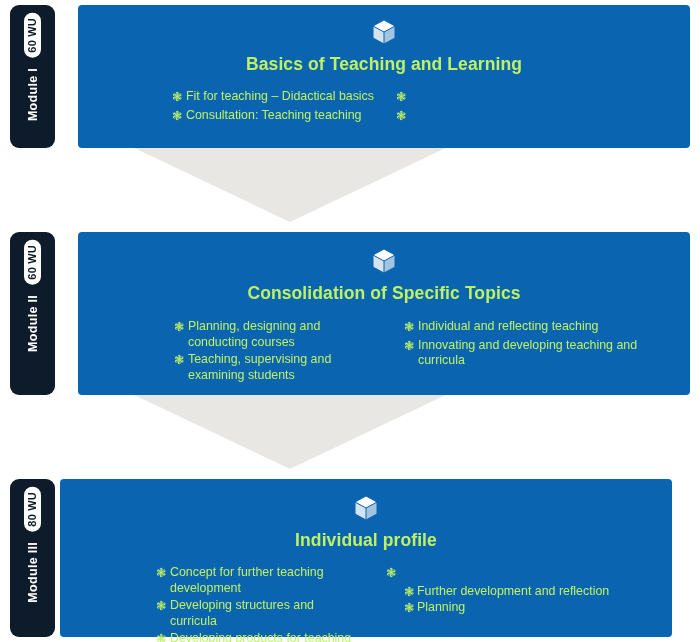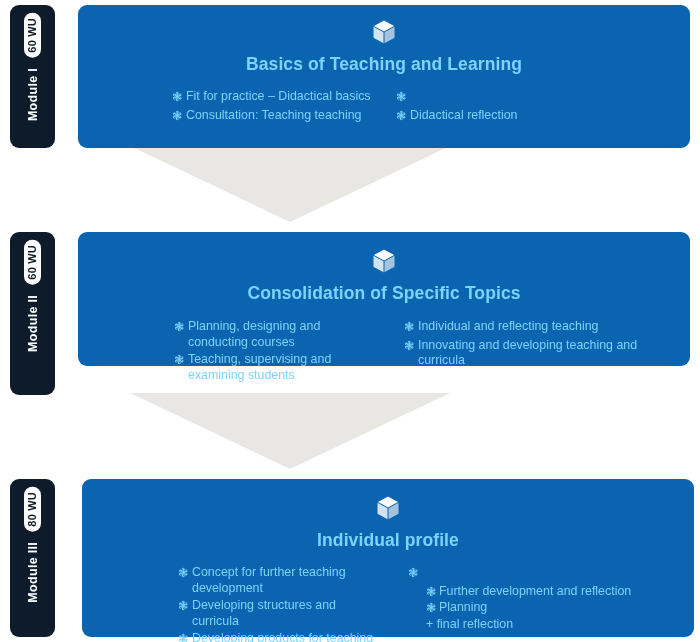--- a/index.html
+++ b/index.html
@@ -57,22 +57,22 @@
     font-weight: bold;
     letter-spacing: .3px;
     margin-top: 10px;
     text-align: center;
   }
 
   
   .panel {
     position: absolute;
     background: #0b64b0;
-    border-radius: 9px;
-    color: #7dd3fc;
+    border-radius: 4px;
+    color: #bef264;
   }
   .panel-title {
     text-align: center;
     font-size: 17.5px;
     font-weight: bold;
     letter-spacing: .1px;
   }
   .cube-icon {
     display: block;
     margin: 0 auto;
@@ -150,45 +150,44 @@
       <polyline points="12,1 23,7 23,19 12,25 1,19 1,7 12,1" fill="none" stroke="#0b64b0" stroke-width="1"></polyline>
       <polyline points="1,7 12,13 23,7" fill="none" stroke="#0b64b0" stroke-width="1"></polyline>
       <line x1="12" y1="13" x2="12" y2="25" stroke="#0b64b0" stroke-width="1"></line>
     </svg>
     <div class="panel-title" style="margin-top:9px;">Basics of Teaching and Learning</div>
 
     <div class="cols" style="margin-top:14px;">
       <div class="col" style="padding-left:80px;">
         <div class="bullet-row">
           <span class="glyph">❃</span>
-          <span class="txt">Fit for practice – Didactical basics</span>
+          <span class="txt">Fit for teaching – Didactical basics</span>
         </div>
         <div class="bullet-row">
           <span class="glyph">❃</span>
           <span class="txt">Consultation: Teaching teaching</span>
         </div>
       </div>
       <div class="col" style="padding-left:12px;">
         <div class="bullet-row">
           <span class="glyph">❃</span>
         </div>
         <div class="bullet-row">
           <span class="glyph">❃</span>
-          <span class="txt">Didactical reflection</span>
         </div>
       </div>
     </div>
   </div>
 
   <div class="module-tab" style="left:10px; top:232px; height:163px;">
     <div class="wu-pill">60 WU</div>
     <div class="module-name">Module II</div>
   </div>
 
-  <div class="panel" style="left:78px; top:232px; width:612px; height:134px; padding-top:16px;">
+  <div class="panel" style="left:78px; top:232px; width:612px; height:163px; padding-top:16px;">
     <svg class="cube-icon" width="24" height="26" viewBox="0 0 24 26">
       <polygon points="12,1 23,7 12,13 1,7" fill="#ffffff"></polygon>
       <polygon points="1,7 12,13 12,25 1,19" fill="#ffffff" opacity="0.82"></polygon>
       <polygon points="23,7 12,13 12,25 23,19" fill="#ffffff" opacity="0.62"></polygon>
       <polyline points="12,1 23,7 23,19 12,25 1,19 1,7 12,1" fill="none" stroke="#0b64b0" stroke-width="1"></polyline>
       <polyline points="1,7 12,13 23,7" fill="none" stroke="#0b64b0" stroke-width="1"></polyline>
       <line x1="12" y1="13" x2="12" y2="25" stroke="#0b64b0" stroke-width="1"></line>
     </svg>
     <div class="panel-title" style="margin-top:9px;">Consolidation of Specific Topics</div>
 
@@ -214,21 +213,21 @@
         </div>
       </div>
     </div>
   </div>
 
   <div class="module-tab" style="left:10px; top:479px; height:158px;">
     <div class="wu-pill">80 WU</div>
     <div class="module-name">Module III</div>
   </div>
 
-  <div class="panel" style="left:82px; top:479px; width:612px; height:158px; padding-top:16px;">
+  <div class="panel" style="left:60px; top:479px; width:612px; height:158px; padding-top:16px;">
     <svg class="cube-icon" width="24" height="26" viewBox="0 0 24 26">
       <polygon points="12,1 23,7 12,13 1,7" fill="#ffffff"></polygon>
       <polygon points="1,7 12,13 12,25 1,19" fill="#ffffff" opacity="0.82"></polygon>
       <polygon points="23,7 12,13 12,25 23,19" fill="#ffffff" opacity="0.62"></polygon>
       <polyline points="12,1 23,7 23,19 12,25 1,19 1,7 12,1" fill="none" stroke="#0b64b0" stroke-width="1"></polyline>
       <polyline points="1,7 12,13 23,7" fill="none" stroke="#0b64b0" stroke-width="1"></polyline>
       <line x1="12" y1="13" x2="12" y2="25" stroke="#0b64b0" stroke-width="1"></line>
     </svg>
     <div class="panel-title" style="margin-top:9px;">Individual profile</div>
 
@@ -252,18 +251,17 @@
           <span class="glyph">❃</span>
         </div>
         <div class="sub-row">
           <span class="glyph">❃</span>
           <span class="txt">Further development and reflection</span>
         </div>
         <div class="sub-row">
           <span class="glyph">❃</span>
           <span class="txt">Planning</span>
         </div>
-        <div class="plain-row">+ final reflection</div>
       </div>
     </div>
   </div>
 
 </div>
 
 </body></html>

